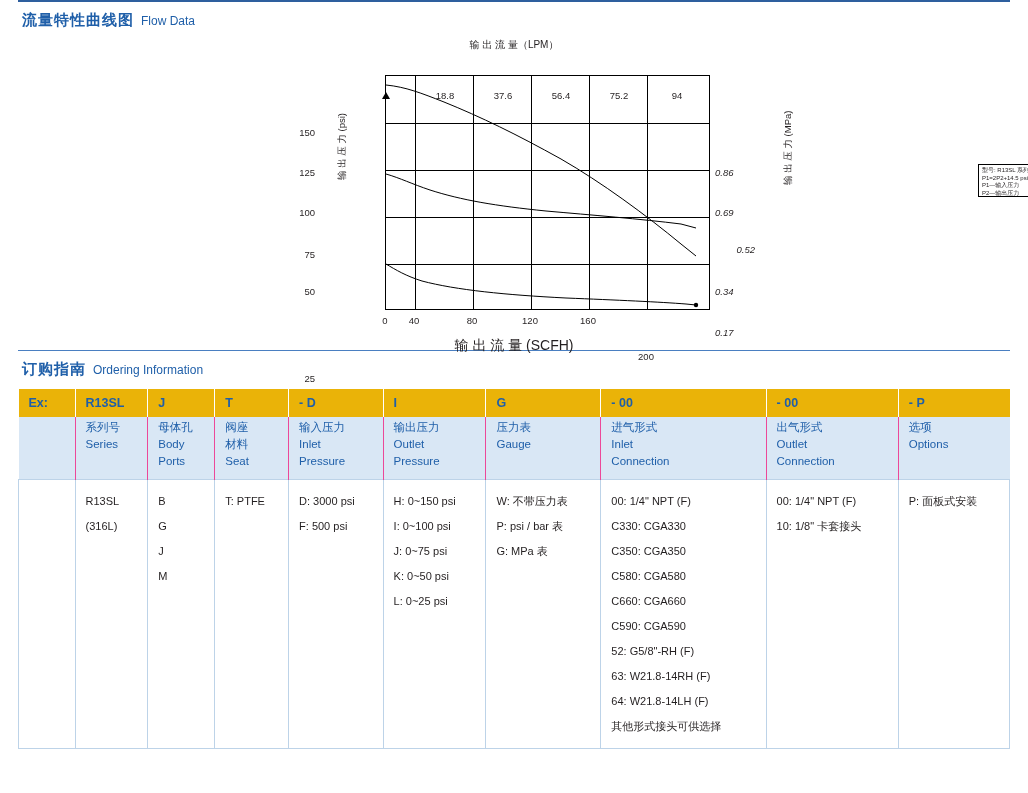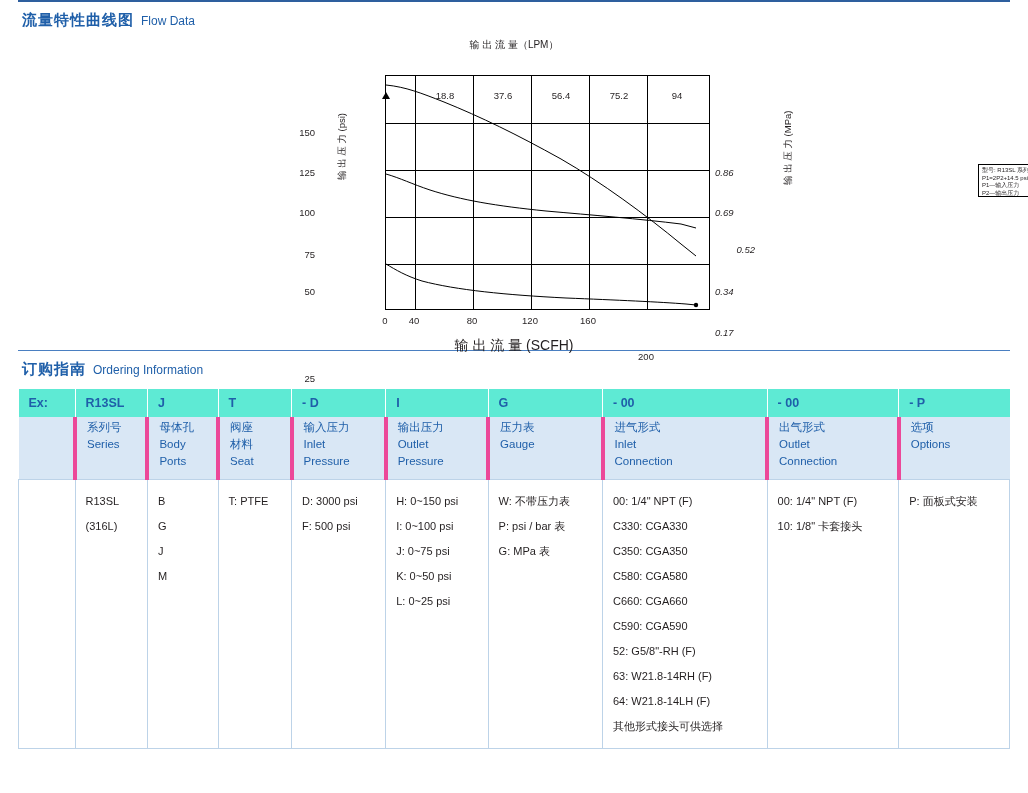--- a/index.html
+++ b/index.html
@@ -24,23 +24,23 @@
   .ytick2{position:absolute;left:715px;font-size:9.5px;width:40px;color:#231f20;font-style:italic;}
   .xtick{position:absolute;font-size:9.5px;text-align:center;width:36px;color:#231f20;}
   .xtop{position:absolute;font-size:9.5px;text-align:center;width:40px;color:#231f20;}
   .ylab-left{position:absolute;left:336px;top:150px;font-size:9.5px;transform:rotate(-90deg);transform-origin:left top;white-space:nowrap;}
   .ylab-right{position:absolute;left:782px;top:155px;font-size:9.5px;transform:rotate(-90deg);transform-origin:left top;white-space:nowrap;}
   .legend{position:absolute;left:592px;top:88px;width:112px;height:33px;border:1px solid #000;background:#fff;font-size:6px;line-height:7.5px;padding:2px 3px;box-sizing:border-box;}
   .arrowhead{position:absolute;width:0;height:0;border-left:4px solid transparent;border-right:4px solid transparent;border-bottom:7px solid #000;}
   
   table.order{border-collapse:collapse;margin:10px 18px 0 18px;width:992px;font-size:11.5px;}
   table.order td{vertical-align:top;}
-  .hdr-row td{background:#5eead4;color:#1f5fa9;font-weight:bold;font-size:12.5px;padding:7px 6px 7px 10px;border-left:1px solid #ffffff;}
+  .hdr-row td{background:#eab308;color:#1f5fa9;font-weight:bold;font-size:12.5px;padding:7px 6px 7px 10px;border-left:1px solid #ffffff;}
   .hdr-row td:first-child{border-left:none;}
-  .sub-row td{background:#d9e7f5;color:#1f5fa9;font-size:11.5px;padding:2px 6px 9px 10px;line-height:17px;border-left:4px solid #ec4899;}
+  .sub-row td{background:#d9e7f5;color:#1f5fa9;font-size:11.5px;padding:2px 6px 9px 10px;line-height:17px;border-left:1px solid #ec4899;}
   .sub-row td:first-child{border-left:none;}
   .body-row td{background:#ffffff;color:#231f20;font-size:11px;padding:9px 6px 9px 10px;line-height:25px;border:1px solid #bdd3e8;height:240px;}
   .hdr-ex{width:40px;}
   .cellline{white-space:nowrap;}
   .sub-cn{display:block;}
   .sub-en{display:block;}
 </style>
 </head>
 <body>
 

